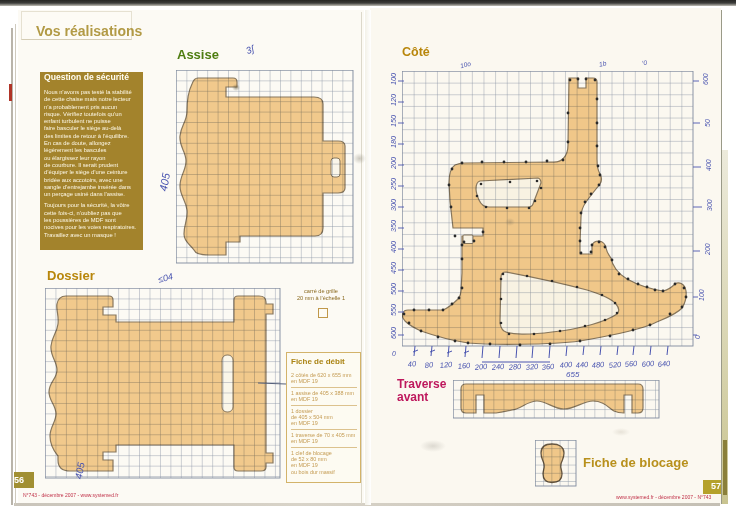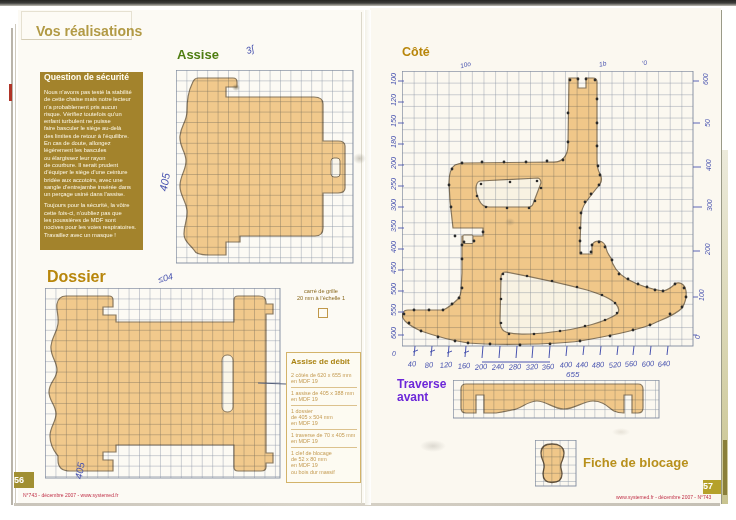--- a/index.html
+++ b/index.html
@@ -54,21 +54,21 @@
 
 <rect x="0" y="0" width="177" height="193" fill="url(#g1)" stroke="#7f8b9d" stroke-width="0.9"></rect>
 
 <g style="mix-blend-mode:multiply">
 <path d="M22,8 H57 Q61,8 61,12 V17 H50 V27 H64 H138 Q147,27 147,34 V71 H162 Q169,71 169,76 V118 Q169,123 162,123 H147 V158 Q147,166 139,166 H64 V172 H50 V185 H33 Q20,185 18,180 C14,174 8,172 8,164 C8,154 12,150 11,140 C10,130 4,126 4,116 C4,105 10,101 10,91 C10,81 3,77 4,66 C5,55 11,52 11,41 C11,30 13,20 16,14 Q18,8 22,8 Z" fill="#f4cd92" stroke="#8a7a62" stroke-width="1.2"></path>
 
 <rect x="155" y="88" width="9" height="19" rx="3" fill="#fdfbf4" stroke="#8a7a62" stroke-width="1"></rect>
 </g>
 </svg>
 
-<div class="abs" style="left:47px;top:268px;font-size:16px;font-weight:bold;color:#b8860b">Dossier</div>
+<div class="abs" style="left:47px;top:268px;font-size:13px;font-weight:bold;color:#b8860b">Dossier</div>
 
 <svg class="abs" style="left:45px;top:288px" width="236" height="191" viewBox="0 0 236 191">
 <defs>
 <pattern id="g2" width="10.45" height="10.45" patternUnits="userSpaceOnUse">
 <path d="M10.45 0H0V10.45" fill="none" stroke="#8a94a4" stroke-width="0.85"></path>
 </pattern>
 </defs>
 
 <rect x="0" y="0" width="235" height="190" fill="url(#g2)" stroke="#7f8b9d" stroke-width="0.9"></rect>
 <g style="mix-blend-mode:multiply">
@@ -77,21 +77,21 @@
 
 <rect x="177" y="67" width="11" height="57" rx="5" fill="#fdfbf4" stroke="#8a7a62" stroke-width="1"></rect>
 </g>
 </svg>
 
 <div class="abs" style="left:290px;top:288px;width:62px;font-size:5.6px;color:#8a6a20;text-align:center;line-height:6.5px">carré de grille<br>20 mm à l’échelle 1</div>
 
 <div class="abs" style="left:318px;top:308px;width:8px;height:8px;border:1px solid #c0984a;background:#fdfbf4"></div>
 
 <div class="abs" style="left:286px;top:352px;width:73px;height:129px;border:1px solid #d3b36a;background:#fdfbf2"></div>
-<div class="abs" style="left:291px;top:357px;font-size:8px;font-weight:bold;color:#ab8414">Assise de débit</div>
+<div class="abs" style="left:291px;top:357px;font-size:8px;font-weight:bold;color:#ab8414">Fiche de débit</div>
 <div class="abs" style="left:291px;top:371px;width:66px;font-size:5.4px;line-height:6.4px;color:#c49b52">
 <div style="border-bottom:1px solid #dcc28e;padding:1px 0 2px">2 côtés de 620 x 655 mm<br>en MDF 19</div>
 <div style="border-bottom:1px solid #dcc28e;padding:2px 0">1 assise de 405 x 388 mm<br>en MDF 19</div>
 <div style="border-bottom:1px solid #dcc28e;padding:2px 0">1 dossier<br>de 405 x 504 mm<br>en MDF 19</div>
 <div style="border-bottom:1px solid #dcc28e;padding:2px 0">1 traverse de 70 x 405 mm<br>en MDF 19</div>
 <div style="padding:2px 0">1 clef de blocage<br>de 52 x 80 mm<br>en MDF 19<br>ou bois dur massif</div>
 </div>
 
 <div class="abs" style="left:258px;top:383px;width:28px;height:1.2px;background:#55607a;transform:rotate(2deg)"></div>
 
@@ -320,21 +320,21 @@
 <div class="abs blue" style="left:642px;top:59px;font-size:6.5px;font-style:italic;transform:rotate(-10deg)">′0</div>
 
 <div class="abs blue" style="left:246px;top:44px;font-size:9.5px;font-style:italic;transform:rotate(-22deg)">3ʃ</div>
 
 <div class="abs blue" style="left:157px;top:190px;font-size:11px;font-style:italic;transform:rotate(-80deg);transform-origin:left top">405</div>
 
 <div class="abs blue" style="left:158px;top:273px;font-size:9px;font-style:italic;transform:rotate(-14deg)">≤04</div>
 
 <div class="abs blue" style="left:73px;top:478px;font-size:10px;font-style:italic;transform:rotate(-80deg);transform-origin:left top">405</div>
 
-<div class="abs" style="left:397px;top:378px;width:70px;font-size:12px;font-weight:bold;color:#6d28d9;line-height:13px">Traverse avant</div>
+<div class="abs" style="left:397px;top:378px;width:70px;font-size:12px;font-weight:bold;color:#be185d;line-height:13px">Traverse avant</div>
 
 <svg class="abs" style="left:453px;top:380px" width="207" height="39" viewBox="0 0 207 39">
 <defs>
 <pattern id="g4" width="10.1" height="9.7" patternUnits="userSpaceOnUse">
 <path d="M10.1 0H0V9.7" fill="none" stroke="#8a94a4" stroke-width="0.85"></path>
 </pattern>
 </defs>
 
 <rect x="0" y="0" width="206" height="38" fill="url(#g4)" stroke="#7f8b9d" stroke-width="0.9"></rect>
 <g style="mix-blend-mode:multiply" transform="translate(3,0)">
@@ -352,21 +352,21 @@
 
 <rect x="0" y="0" width="41" height="46" fill="url(#g5)" stroke="#7f8b9d" stroke-width="0.9"></rect>
 <g style="mix-blend-mode:multiply">
 
 <path d="M17,4 C24,4 29,7 29,13 C29,18 27,20 26,24 C25,28 27,30 27,34 C27,40 23,42.5 17,42.5 C11,42.5 8,39 8,34 C8,30 10,28 9,24 C8,20 6,18 6,13 C6,7 10,4 17,4 Z" fill="#f4cd92" stroke="#6a5a45" stroke-width="1.3"></path>
 </g>
 </svg>
 
 <div class="abs" style="left:583px;top:455px;font-size:13px;font-weight:bold;color:#b8901c">Fiche de blocage</div>
 
-<div class="abs" style="left:703px;top:480px;width:18px;height:14px;background:#b5a12b;color:#fff;font-size:9px;font-weight:bold;text-align:left;padding-top:1px;box-sizing:border-box">57</div>
+<div class="abs" style="left:703px;top:480px;width:18px;height:14px;background:#b5a12b;color:#fff;font-size:9px;font-weight:bold;text-align:right;padding-top:1px;box-sizing:border-box">57</div>
 
 <div class="abs" style="left:616px;top:494px;font-size:5px;color:#c03048">www.systemed.fr - décembre 2007 - N°743</div>
 
 <div class="abs" style="left:232px;top:84px;width:8px;height:7px;background:radial-gradient(closest-side,rgba(90,80,50,0.55),rgba(90,80,50,0))"></div>
 <div class="abs" style="left:353px;top:153px;width:13px;height:11px;background:radial-gradient(closest-side,rgba(130,125,110,0.4),rgba(130,125,110,0))"></div>
 <div class="abs" style="left:505px;top:218px;width:10px;height:8px;background:radial-gradient(closest-side,rgba(120,110,90,0.35),rgba(120,110,90,0))"></div>
 <div class="abs" style="left:420px;top:440px;width:26px;height:12px;background:radial-gradient(closest-side,rgba(150,145,135,0.3),rgba(150,145,135,0))"></div>
 <div class="abs" style="left:612px;top:428px;width:18px;height:8px;background:radial-gradient(closest-side,rgba(160,150,130,0.22),rgba(160,150,130,0))"></div>
 
 </body></html>

